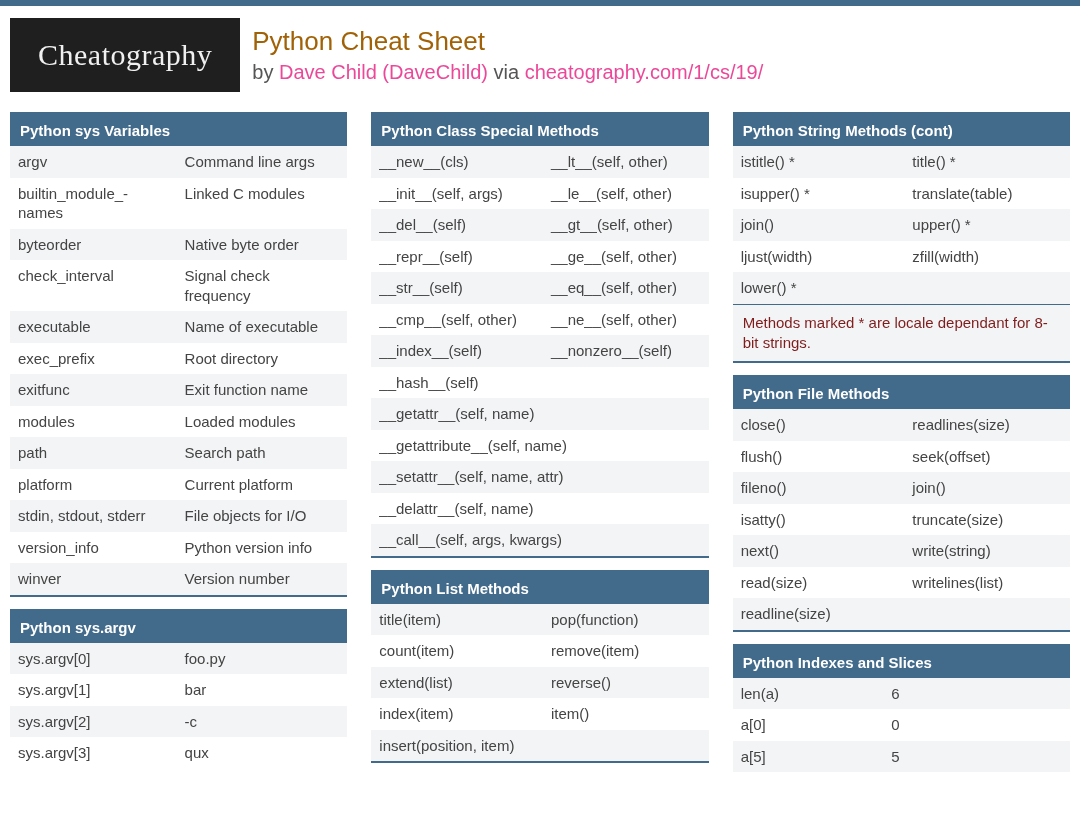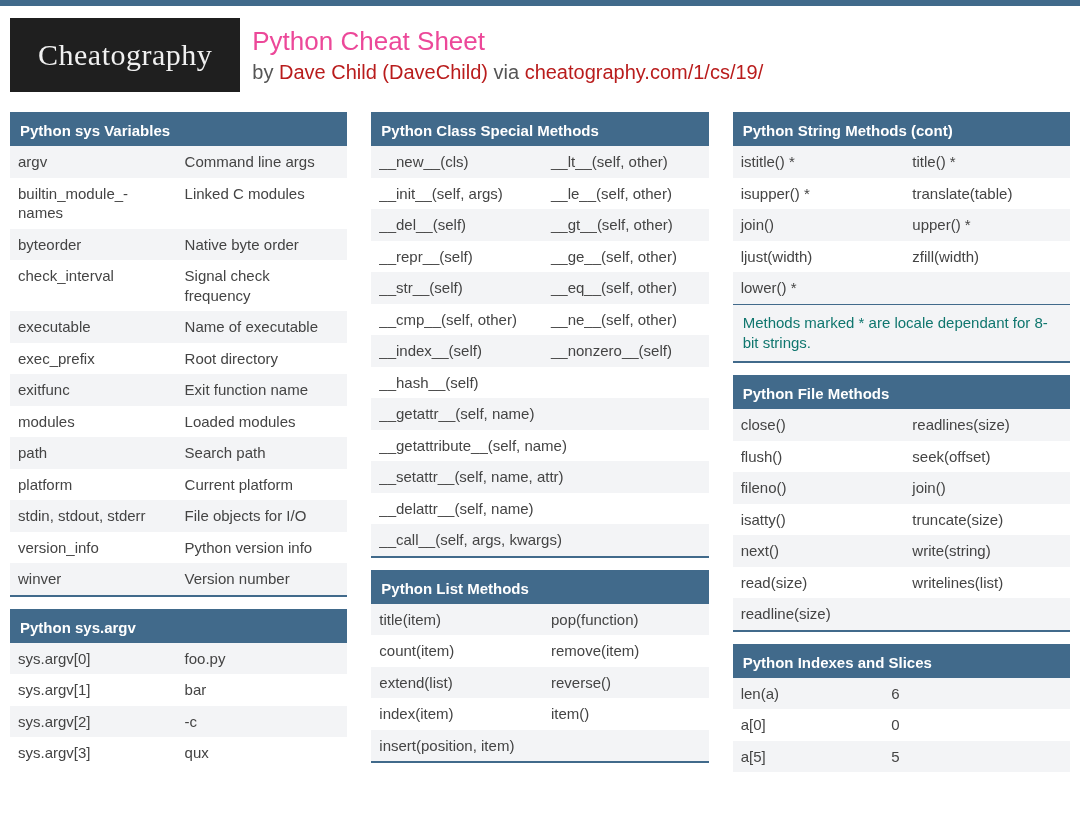--- a/index.html
+++ b/index.html
@@ -25,29 +25,29 @@
   .logo {
     background: #1f1f1f;
     color: #f0f0f0;
     font-family: Georgia, "Times New Roman", serif;
     font-size: 30px;
     padding: 20px 28px;
     letter-spacing: 0.5px;
   }
   .title-block .title {
     font-size: 26px;
-    color: #ec4899;
+    color: #a16207;
     margin-bottom: 4px;
   }
   .title-block .subtitle {
     font-size: 20px;
     color: #555;
   }
   .title-block .subtitle a {
-    color: #b91c1c;
+    color: #ec4899;
     text-decoration: none;
     text-align: center;
   }
   .columns {
     display: grid;
     grid-template-columns: 1fr 1fr 1fr;
     gap: 24px;
     padding: 10px;
     align-items: start;
   }
@@ -82,21 +82,21 @@
     line-height: 1.3;
   }
   .cell.narrow {
     flex: 0 0 45%;
   }
   .cell.narrow2 {
     flex: 0 0 40%;
   }
   .note-row {
     padding: 8px 10px;
-    color: #0f766e;
+    color: #7f1d1d;
     background: #f3f4f6;
     line-height: 1.35;
     border-top: 1px solid #416a8b;
   }
 </style>
 </head>
 <body>
 
 <div class="topbar"></div>
 

